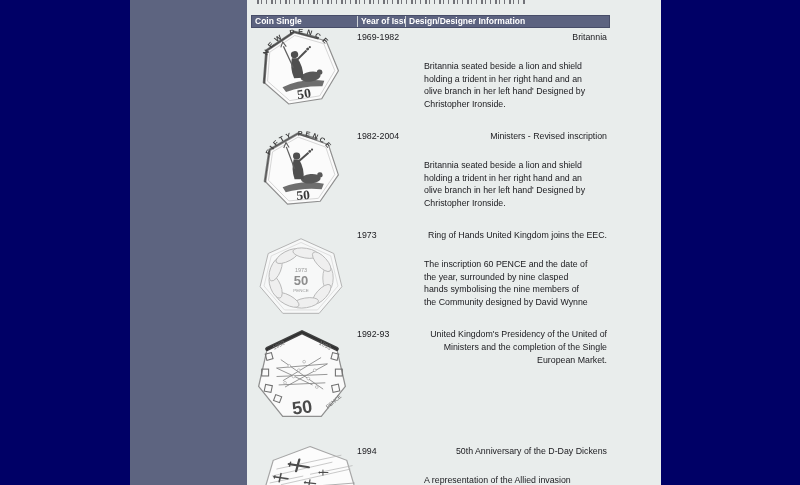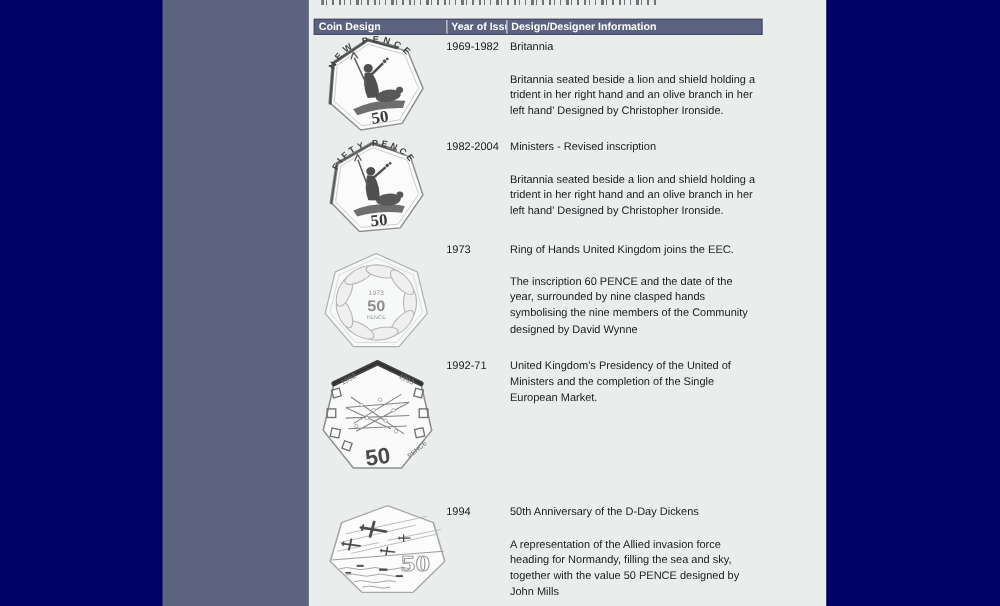--- a/index.html
+++ b/index.html
@@ -47,36 +47,36 @@
   .c2 { left:5px;  top:3px; width:90px;  height:80px; transform:rotate(-5deg); }
   .c3 { left:0;    top:9px; width:100px; height:86px; }
   .c4 { left:-2px; top:3px; width:106px; height:97px; }
   .c5 { left:3px;  top:1px; width:112px; height:80px; }
   .year-cell {
     font-size:8.8px; color:#202024; padding-top:3px; line-height:12.8px;
   }
   .info-cell {
     font-size:8.8px; color:#202024; padding:3px 3px 0 3px; line-height:12.8px;
   }
-  .design-title { margin:0 0 12.8px 0; }
-  .design-desc  { margin:0; }
+  .design-title { margin:0 0 12.8px 0;text-align:right; }
+  .design-desc  { margin:16px; }
 </style>
 </head>
 <body>
 
 <div class="screen">
   <div class="slate-strip"></div>
 
   <div class="content">
     <div class="cropped-line"></div>
 
     <div class="coin-table">
 
       <div class="thead">
-        <div class="th divided">Coin Design</div>
+        <div class="th divided">Coin Single</div>
         <div class="th divided">Year of Issue</div>
         <div class="th">Design/Designer Information</div>
       </div>
 
       <div class="tr r1">
         <div class="coin-cell">
           <svg class="coin c1" viewBox="0 0 100 92" preserveAspectRatio="none">
             <polygon points="50,4 82.8,19.8 90.9,55.3 68.2,83.8 31.8,83.8 9.1,55.3 17.2,19.8" fill="#fbfbfb" stroke="#8f8f8f" stroke-width="1.3"></polygon>
             <polygon points="50,8 79.7,22.3 87,54.5 66.5,80.2 33.5,80.2 13,54.5 20.3,22.3" fill="none" stroke="#c9c9c9" stroke-width="0.8"></polygon>
             <polyline points="9.1,55.3 17.2,19.8 50,4 74,15" fill="none" stroke="#1f1f1f" stroke-width="3" opacity="0.6" stroke-linecap="round"></polyline>
@@ -192,21 +192,21 @@
                 <circle cx="56" cy="48" r="1.3"></circle>
                   <circle cx="34" cy="52" r="1.3"></circle>
                 <circle cx="64" cy="56" r="1.3"></circle>
                   <circle cx="47" cy="40" r="1.3"></circle>
               </g>
             </g>
             <text x="51" y="81" font-size="17" font-weight="bold" fill="#4a4a4a" text-anchor="middle" transform="rotate(-8 51 81)">50</text>
             <text x="81" y="71" font-size="5" fill="#6f6f6f" text-anchor="middle" transform="rotate(-40 81 71)">PENCE</text>
           </svg>
         </div>
-        <div class="year-cell">1992-71</div>
+        <div class="year-cell">1992-93</div>
         <div class="info-cell">
           <p class="design-title">United Kingdom's Presidency of the United of Ministers and the completion of the Single European Market.</p>
         </div>
       </div>
 
       <div class="tr r5">
         <div class="coin-cell">
           <svg class="coin c5" viewBox="0 0 100 92" preserveAspectRatio="none">
             <polygon points="50,4 82.8,19.8 90.9,55.3 68.2,83.8 31.8,83.8 9.1,55.3 17.2,19.8" fill="#fcfcfc" stroke="#a6a6a6" stroke-width="1.1"></polygon>
             <g>

